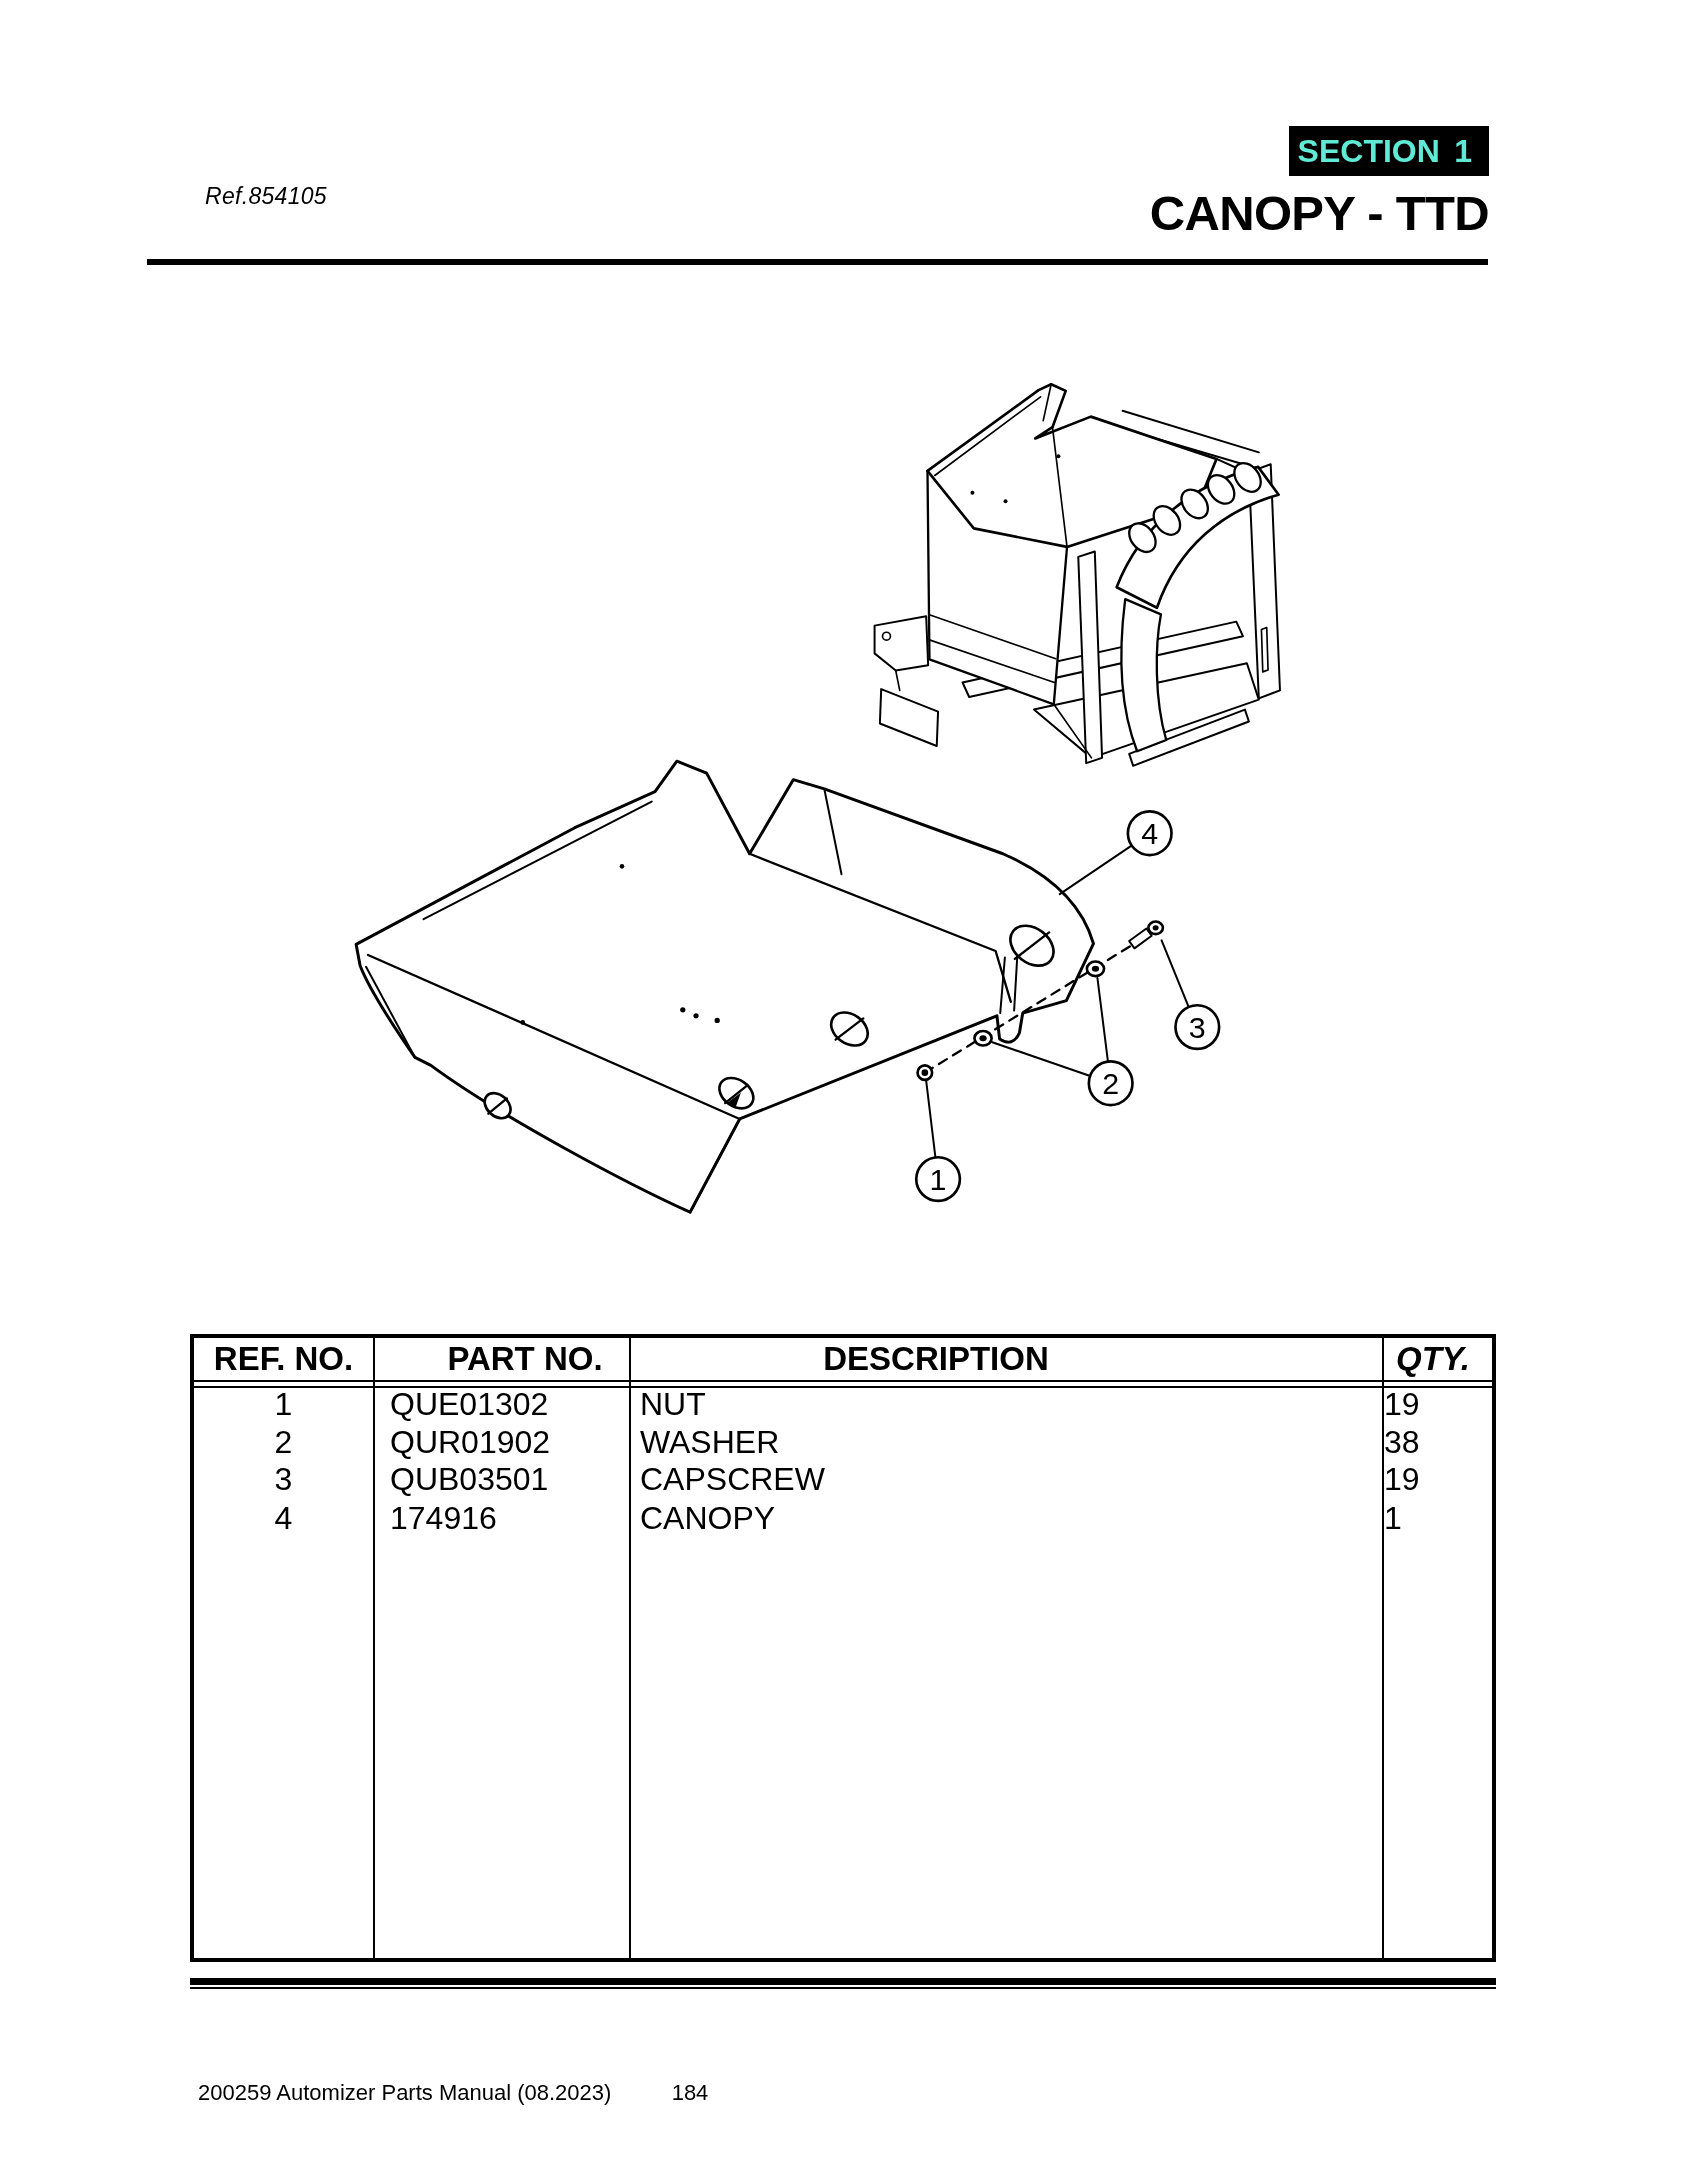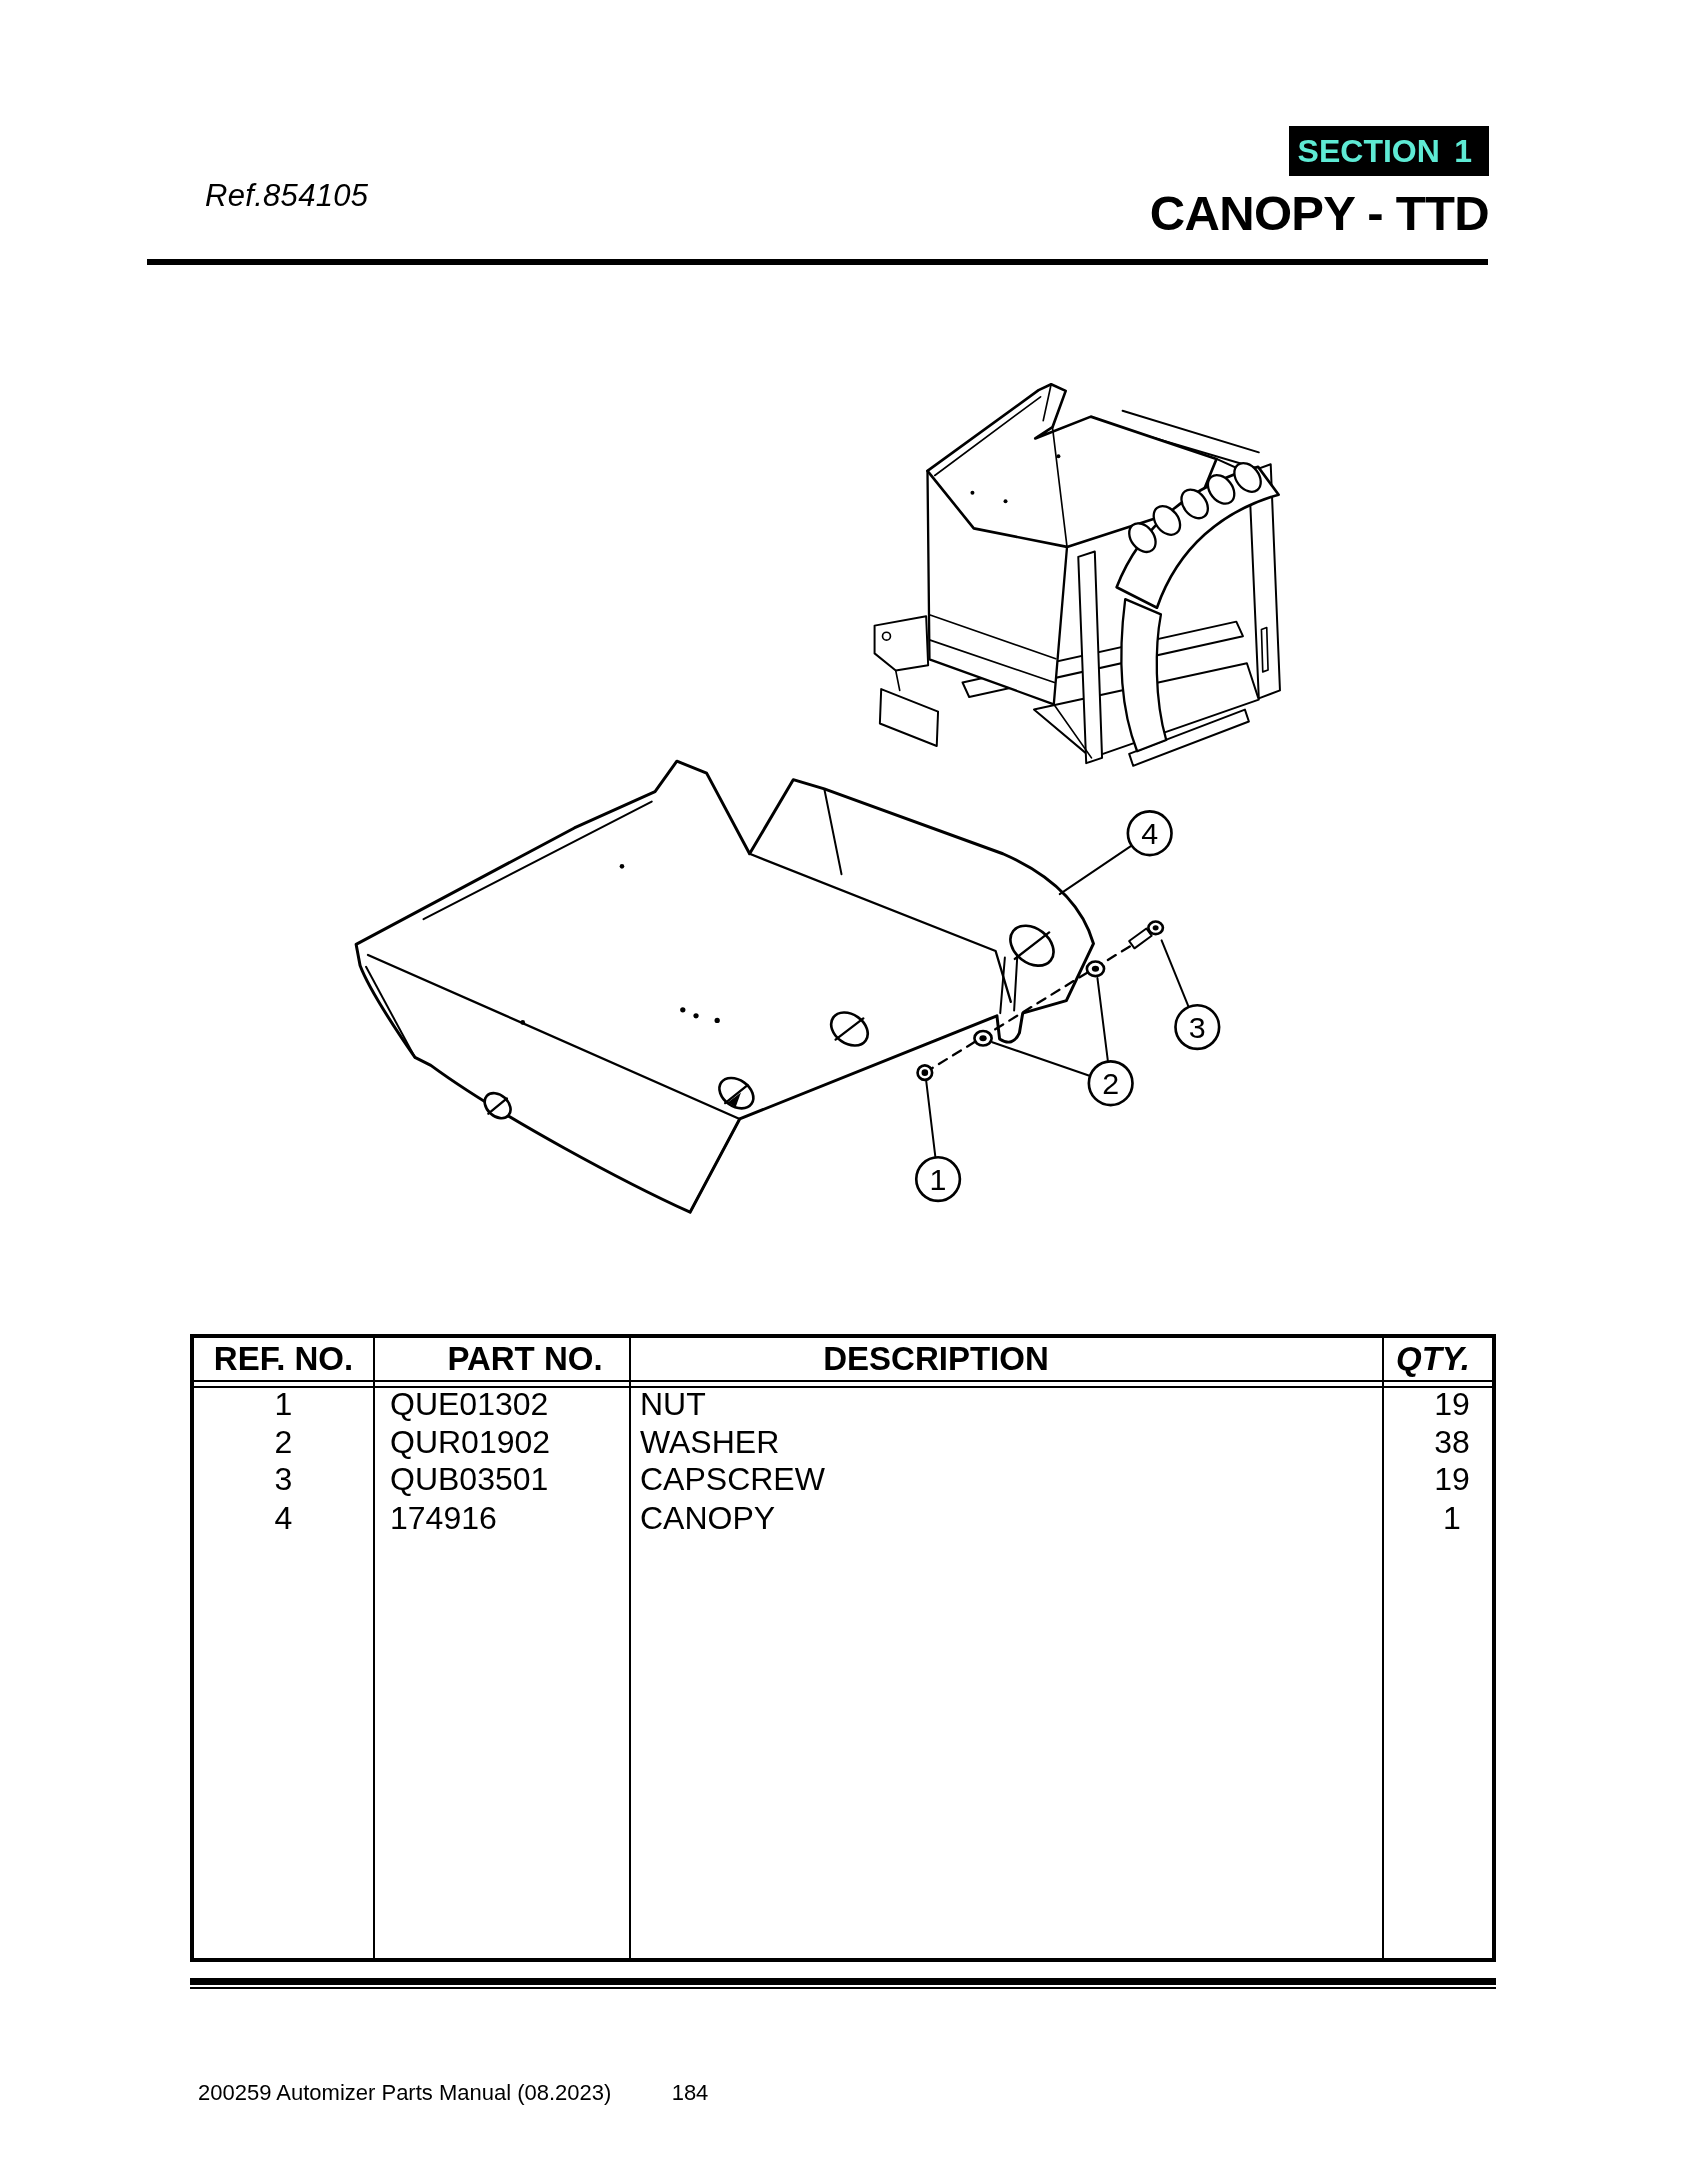--- a/index.html
+++ b/index.html
@@ -7,21 +7,21 @@
     position:relative;
     width:1687px;height:2183px;
     background:#ffffff;
     font-family:"Liberation Sans", sans-serif;
     color:#000;
     overflow:hidden;
   }
   .abs{position:absolute;}
   .ref{
     left:205px;top:183px;
-    font-style:italic;font-size:31px;line-height:26.5px;
+    font-style:italic;font-size:23px;line-height:26.5px;
     letter-spacing:0.3px;
   }
   .badge{
     left:1289px;top:126px;width:200px;height:50px;
     background:#000;color:#5eead4;
     font-weight:bold;font-size:32px;
     display:flex;align-items:center;justify-content:space-between;
     box-sizing:border-box;padding:0 17px 0 8.6px;
   }
   .title{
@@ -40,21 +40,21 @@
   .hdr-line{position:absolute;left:0;width:1306px;height:2px;background:#000;}
   .th{
     position:absolute;top:0;height:48px;line-height:50px;
     font-weight:bold;font-size:33px;text-align:center;white-space:nowrap;
   }
   .tr{position:absolute;left:0;width:1306px;height:38px;font-size:32px;line-height:38px;}
   .td{position:absolute;top:0;height:38px;white-space:nowrap;}
   .td-ref{left:4px;width:179px;text-align:center;}
   .td-part{left:200px;}
   .td-desc{left:450px;}
-  .td-qty{left:1194px;width:88px;text-align:center;padding-left:24px;}
+  .td-qty{left:1194px;width:88px;text-align:left;}
 
   .bottom-rule-thick{left:190px;top:1978px;width:1306px;height:6.6px;background:#000;}
   .bottom-rule-thin{left:190px;top:1987px;width:1306px;height:2px;background:#000;}
 
   .footer-left{left:198px;top:2080px;font-size:22px;line-height:26.5px;}
   .footer-page{left:0;top:2080px;width:1380px;text-align:center;font-size:22px;line-height:26.5px;}
 
   
   .ln{stroke:#000;fill:none;stroke-linecap:round;stroke-linejoin:round;}
   .shape{stroke:#000;fill:#fff;stroke-linejoin:round;}

